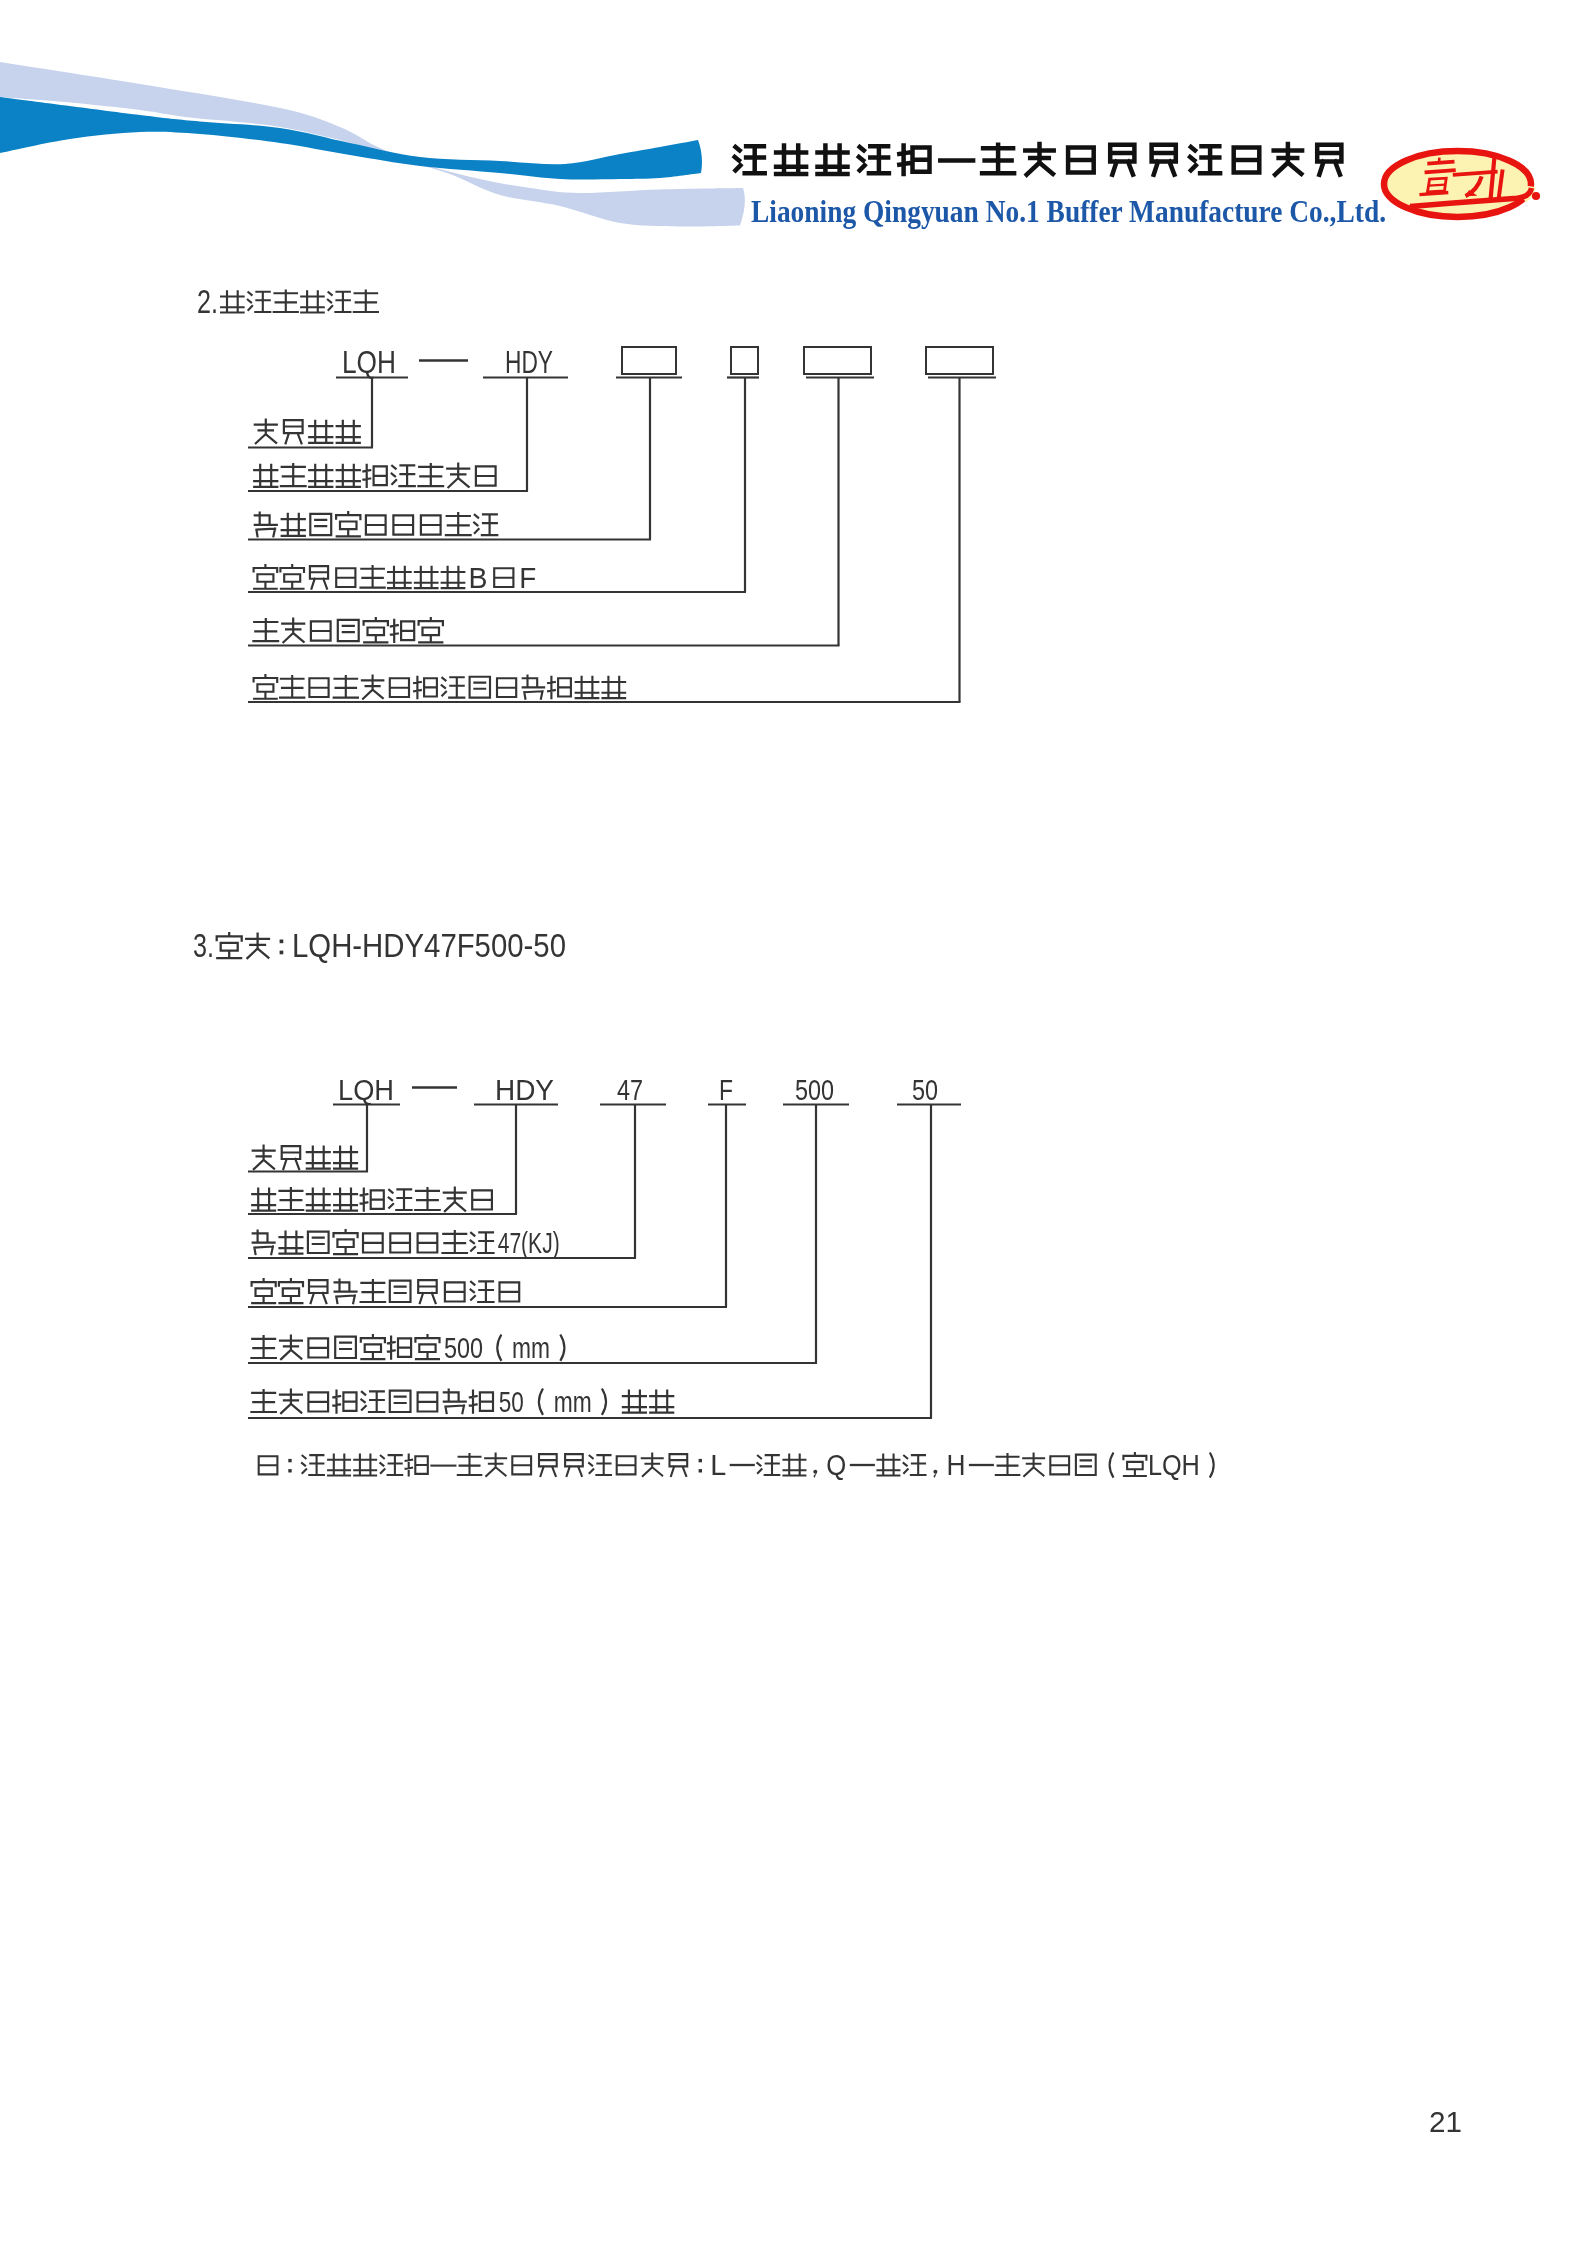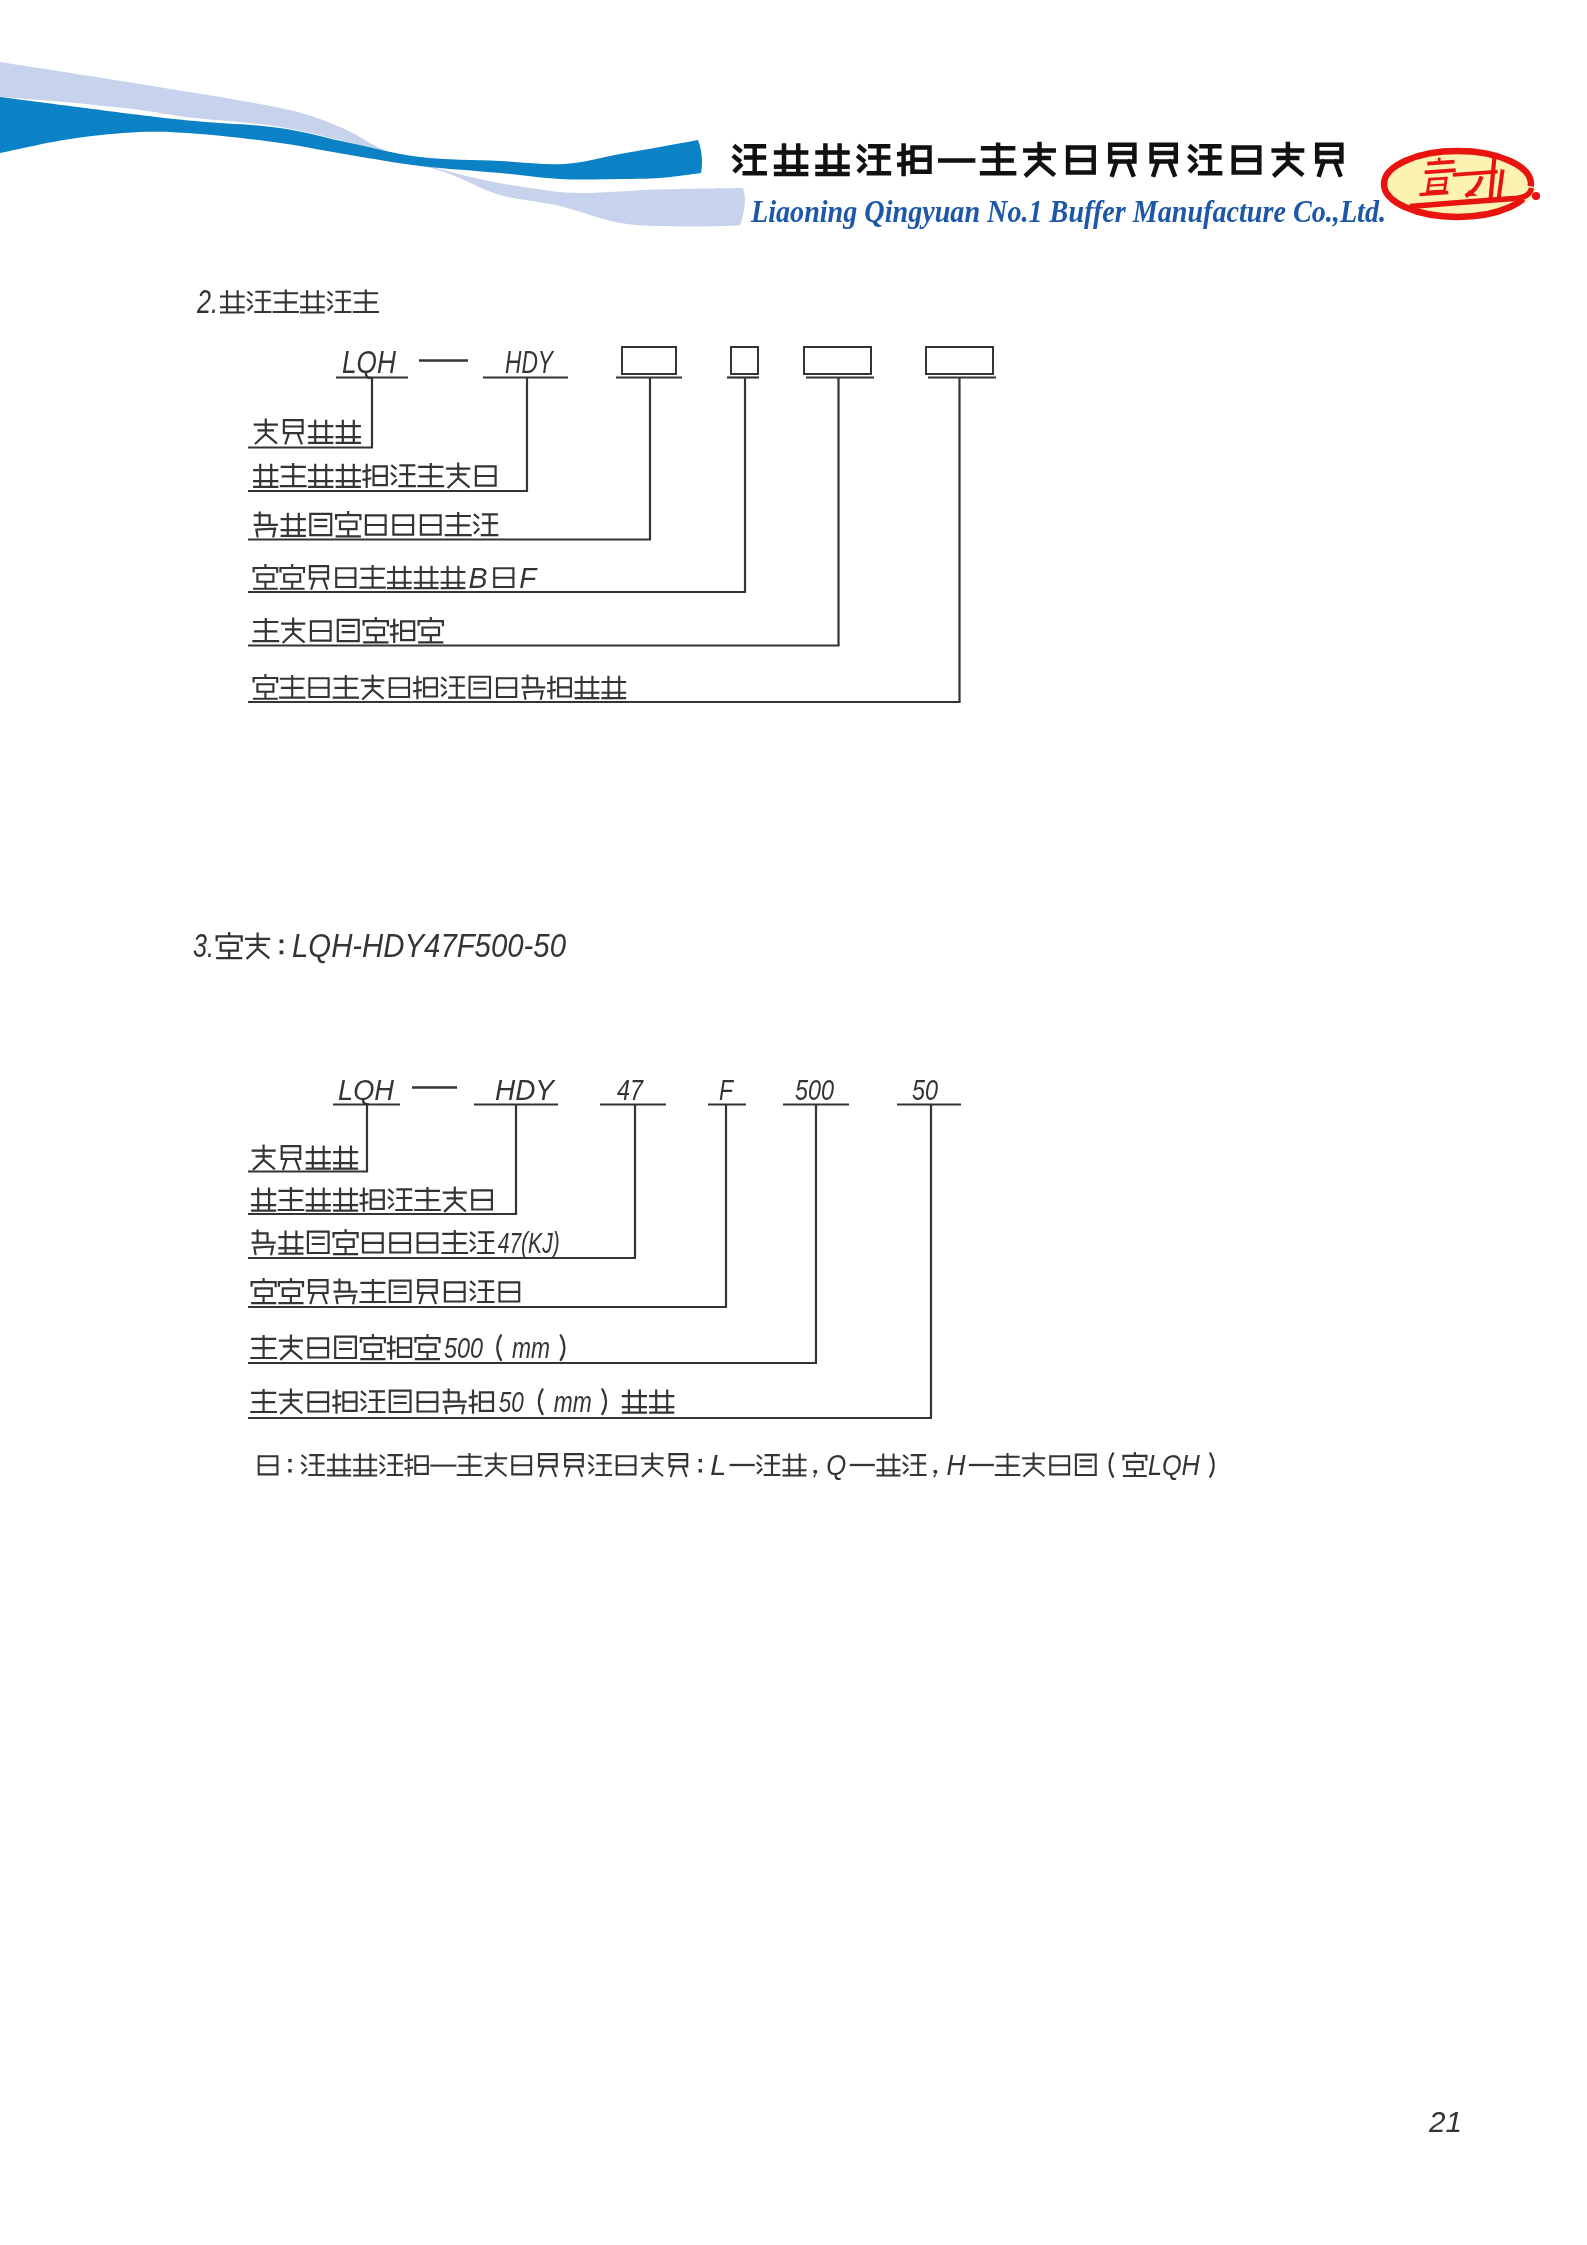--- a/index.html
+++ b/index.html
@@ -1,15 +1,15 @@
 <!DOCTYPE html>
 <html><head><meta charset="utf-8">
 <style>
 html,body{margin:0;padding:0;background:#fff;}
-#page{position:relative;width:1587px;height:2245px;overflow:hidden;font-style:italic;}
+#page{position:relative;width:1587px;height:2245px;overflow:hidden;}
 svg{position:absolute;left:0;top:0;}
 </style></head>
 <body>
 <div id="page">
     <svg width="1587" height="2245" viewBox="0 0 1587 2245">
       <path d="M0.0,62.0 C23.3,65.7 93.3,76.3 140.0,84.0 C186.7,91.7 246.7,100.8 280.0,108.0 C313.3,115.2 323.3,120.3 340.0,127.0 C356.7,133.7 365.0,141.5 380.0,148.0 C395.0,154.5 413.3,160.8 430.0,166.0 C446.7,171.2 463.3,175.3 480.0,179.0 C496.7,182.7 513.3,185.7 530.0,188.0 C546.7,190.3 558.3,192.8 580.0,193.0 C601.7,193.2 632.8,190.3 660.0,189.5 C687.2,188.7 729.2,188.2 743.0,188.0 C747,200 744,214 740,225.5 C730.0,225.7 700.0,226.9 680.0,226.5 C660.0,226.1 640.0,226.4 620.0,223.0 C600.0,219.6 580.0,210.7 560.0,206.0 C540.0,201.3 518.3,200.3 500.0,195.0 C481.7,189.7 464.5,179.3 450.0,174.0 C435.5,168.7 426.3,167.3 413.0,163.0 C399.7,158.7 392.2,154.0 370.0,148.0 C347.8,142.0 310.0,132.1 280.0,127.0 C250.0,121.9 213.3,120.3 190.0,117.5 C166.7,114.7 160.0,112.5 140.0,110.0 C120.0,107.5 93.3,104.7 70.0,102.5 C46.7,100.3 11.7,97.9 0.0,97.0 Z" fill="#c7d3ed"></path>
 <path d="M0.0,97.0 C23.3,100.0 106.7,110.9 140.0,115.0 C173.3,119.1 176.7,119.3 200.0,121.5 C223.3,123.7 255.0,124.4 280.0,128.0 C305.0,131.6 326.7,138.2 350.0,143.0 C373.3,147.8 395.0,154.0 420.0,157.0 C445.0,160.0 475.8,159.8 500.0,161.0 C524.2,162.2 545.0,165.2 565.0,164.0 C585.0,162.8 604.2,156.8 620.0,154.0 C635.8,151.2 647.0,149.3 660.0,147.0 C673.0,144.7 691.7,141.2 698.0,140.0 C702,150 703,163 701,173 C694.2,173.8 673.5,177.0 660.0,178.0 C646.5,179.0 636.7,178.8 620.0,179.0 C603.3,179.2 580.0,180.0 560.0,179.0 C540.0,178.0 523.3,175.2 500.0,173.0 C476.7,170.8 445.0,169.0 420.0,166.0 C395.0,163.0 373.3,158.8 350.0,155.0 C326.7,151.2 305.0,146.5 280.0,143.0 C255.0,139.5 223.3,135.8 200.0,134.0 C176.7,132.2 161.7,131.2 140.0,132.0 C118.3,132.8 93.3,135.5 70.0,139.0 C46.7,142.5 11.7,150.7 0.0,153.0 Z" fill="#0b82c6"></path>
 <path d="M735.5,146.9L739.7,150.4M734.7,156.9L739.0,160.4M735.5,170.4L740.4,165.4M746.1,146.2L763.9,146.2M754.7,146.2L754.7,173.2M746.1,157.6L763.9,157.6M744.7,173.2L764.7,173.2" fill="none" stroke="#111" stroke-width="4.50" stroke-linecap="square"></path>
 <path d="M784.0,145.5L784.0,173.9M798.2,145.5L798.2,173.9M776.1,152.6L806.1,152.6M776.1,166.8L806.1,166.8M776.1,173.9L806.1,173.9" fill="none" stroke="#111" stroke-width="4.50" stroke-linecap="square"></path>
 <path d="M825.4,145.5L825.4,173.9M839.6,145.5L839.6,173.9M817.5,152.6L847.5,152.6M817.5,166.8L847.5,166.8M817.5,173.9L847.5,173.9" fill="none" stroke="#111" stroke-width="4.50" stroke-linecap="square"></path>

